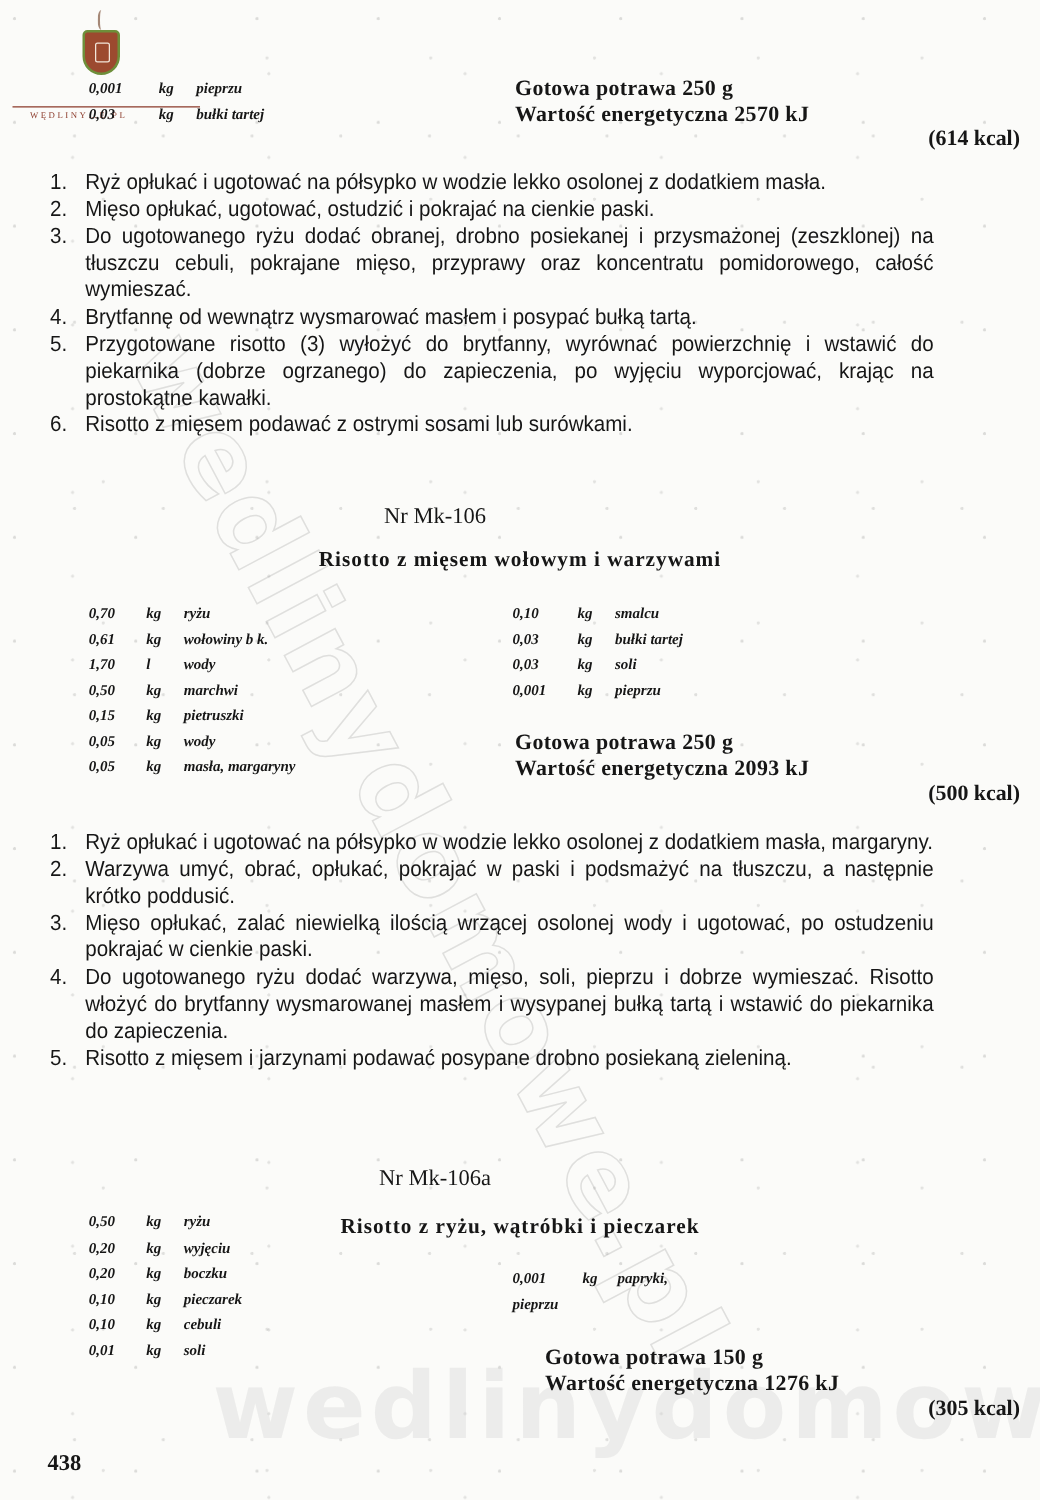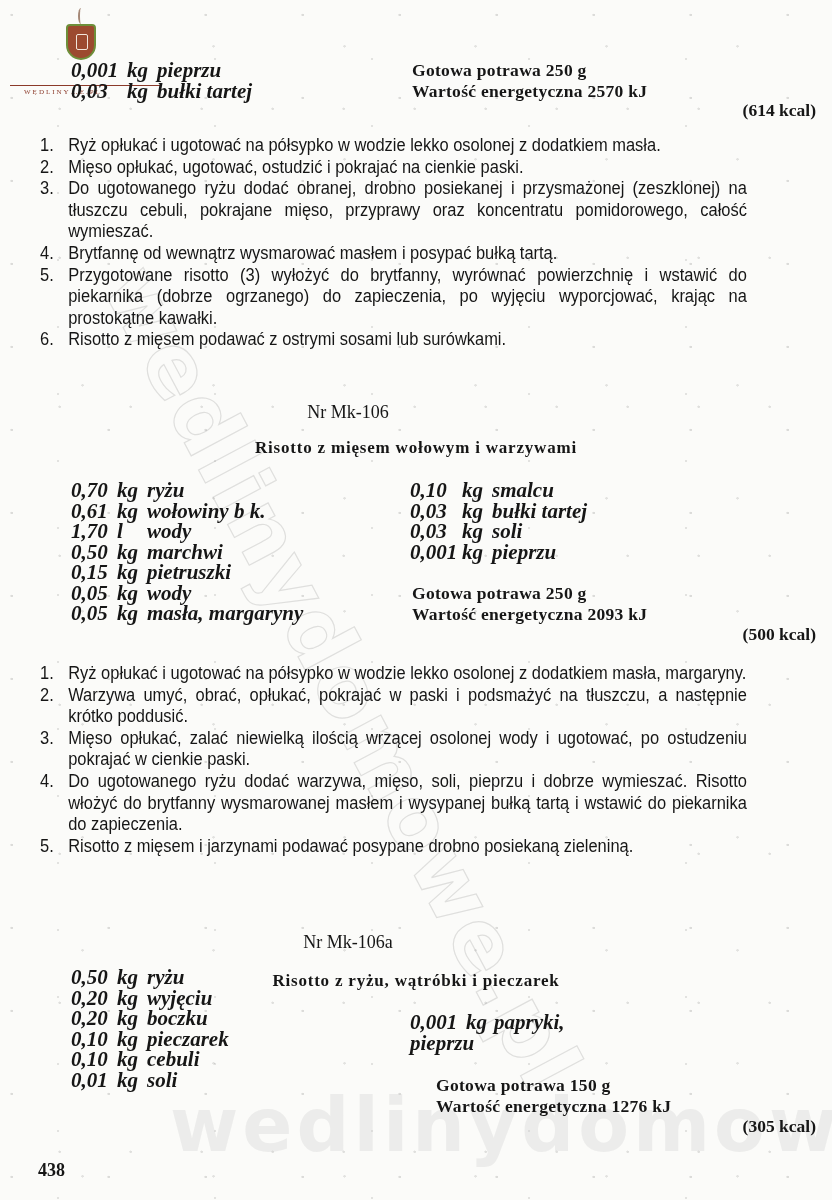--- a/index.html
+++ b/index.html
@@ -26,21 +26,21 @@
   .logo { position: absolute; left: 10px; top: 8px; width: 140px; height: 90px; }
   .logo-shield { position: absolute; left: 56px; top: 16px; width: 30px; height: 36px; background: #9c4a2f;
     border-radius: 4px 4px 15px 15px; border: 2px solid #6e8f3a; box-sizing: border-box; }
   .logo-shield::after { content: ""; position: absolute; left: 8px; top: 8px; width: 10px; height: 14px;
     border: 1.5px solid #f2e6da; border-radius: 2px; }
   .logo-smoke { position: absolute; left: 68px; top: 0; width: 4px; height: 16px; border-left: 2px solid #a58877; border-radius: 50%; }
   .logo-name { position: absolute; left: 4px; top: 58px; font-size: 13px; color: #8b3a2a; letter-spacing: .5px; }
   .logo-line { position: absolute; left: 0; top: 77px; width: 150px; border-top: 1px solid #8b3a2a; }
   .logo-sub { position: absolute; left: 14px; top: 80px; font-size: 7px; letter-spacing: 2px; color: #8b3a2a; }
 
-  .ing { position: absolute; font-family: "Liberation Serif", "DejaVu Serif", serif; font-style: italic; font-weight: bold; font-size: 21px; line-height: 20.5px; }
+  .ing { position: absolute; font-family: "Liberation Serif", "DejaVu Serif", serif; font-style: italic; font-weight: bold; font-size: 12px; line-height: 20.5px; }
   .ing .q { display: inline-block; }
   .ing .u { display: inline-block; }
   .col-l .q { width: 46px; }
   .col-l .u { width: 30px; }
   .col-r .q { width: 52px; }
   .col-r .u { width: 30px; }
   .summary { position: absolute; font-size: 17.5px; line-height: 21px; font-weight: bold; letter-spacing: .3px; }
   .kcal { position: absolute; right: 16px; font-size: 17.5px; font-weight: bold; }
 
   .steps { position: absolute; left: 40px; width: 752px; font-family: "Liberation Sans", "DejaVu Sans", sans-serif;

